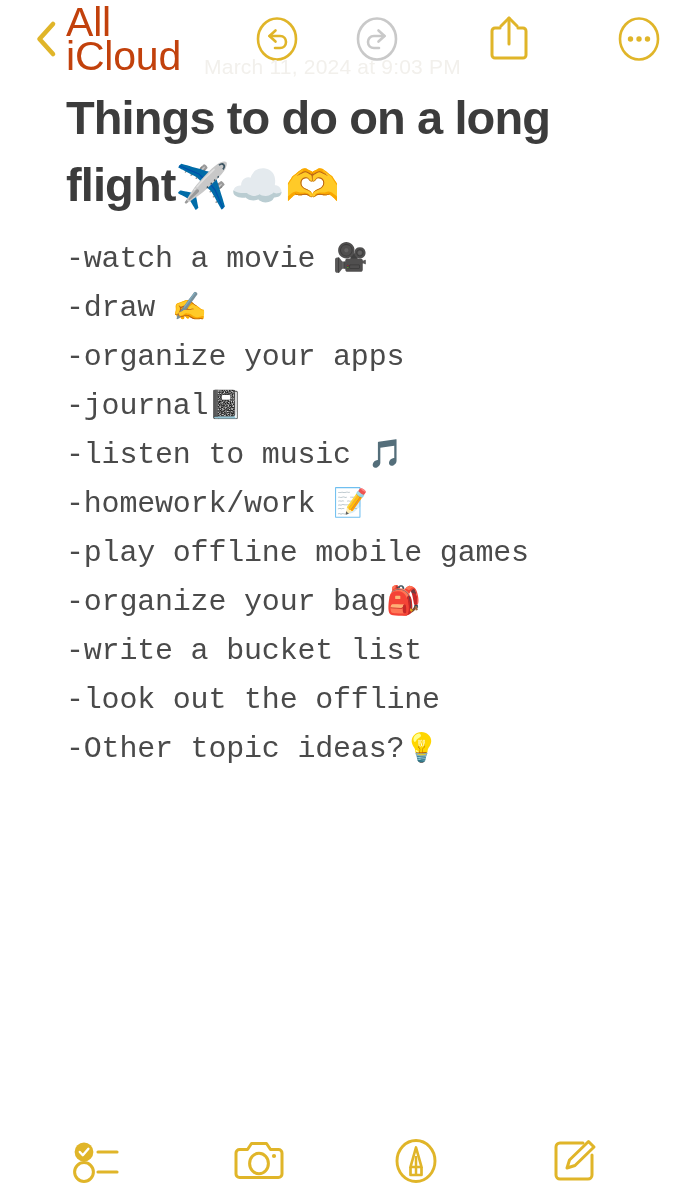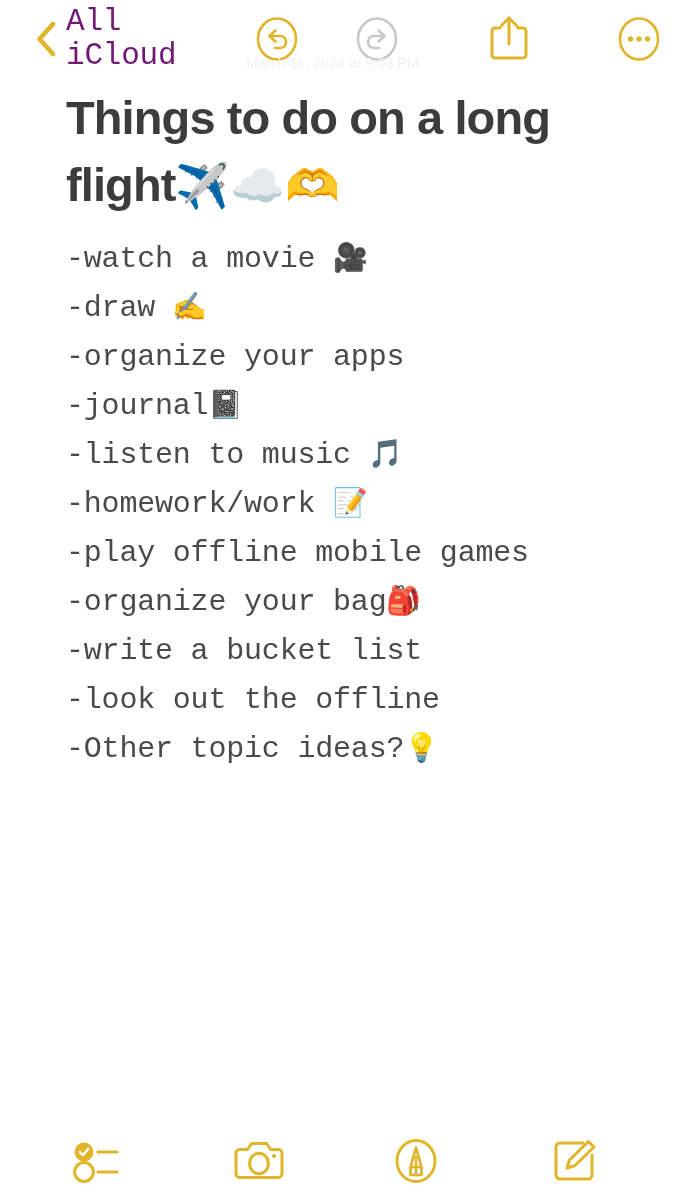--- a/index.html
+++ b/index.html
@@ -35,26 +35,25 @@
     gap:10px;
     margin-left:36px;
     cursor:pointer;
     height:46px;
   }
   .chev {
     display:block;
     width:20px; height:34px;
   }
   .back-label {
-    font-size:31px;
+    font-size:41px;
     font-weight:400;
-    color:#701a75;
+    color:#c2410c;
     letter-spacing:-0.2px;
     line-height:34px;
-    font-family:Liberation Mono, monospace;
   }
 
   .nav-icons {
     display:flex;
     align-items:center;
     margin-left:32px;
     gap:0;
     height:46px;
   }
   .nav-btn {
@@ -65,21 +64,21 @@
     cursor:pointer;
   }
   .nav-btn.pad-l { margin-left:28px; }
   .nav-btn.pad-l2 { margin-left:28px; }
 
   
   .timestamp {
     position:absolute;
     top:55px; left:0; right:10px;
     text-align:center;
-    font-size:14px;
+    font-size:21px;
     color:#f2f0ec;
     letter-spacing:0.2px;
     white-space:nowrap;
     pointer-events:none;
     user-select:none;
   }
 
   
   .note-body {
     flex:1 1 auto;

